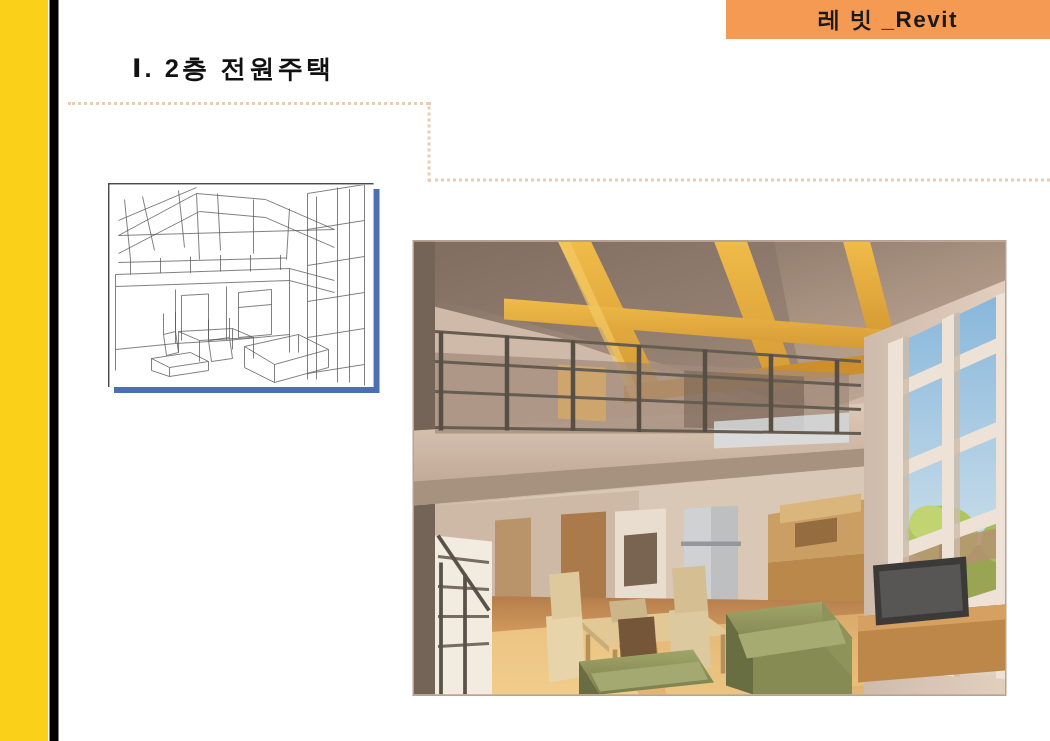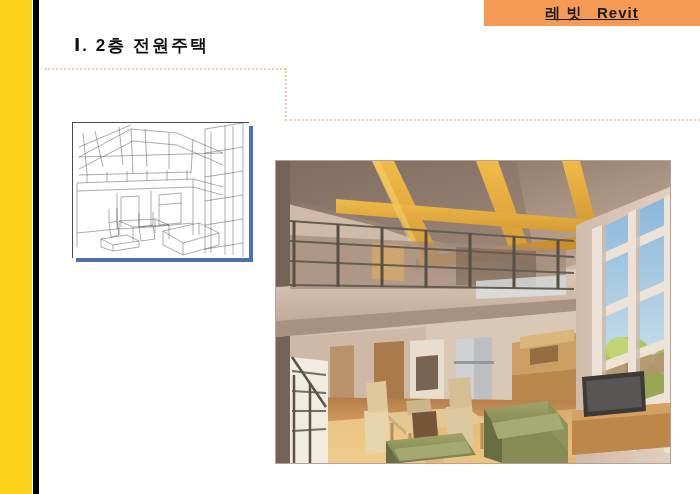--- a/index.html
+++ b/index.html
@@ -17,26 +17,25 @@
 
   
   .header-bar{
     position:absolute;left:484px;top:0;width:216px;height:26px;
     background:#f59a53;
     display:flex;align-items:center;justify-content:center;
   }
   .header-title{
     font-size:15px;font-weight:bold;color:#1a1a1a;letter-spacing:1px;
     white-space:nowrap;
-    text-decoration:underline;
   }
 
   
   .slide-title{
-    position:absolute;left:74px;top:34px;
+    position:absolute;left:88px;top:34px;
     font-size:17px;font-weight:bold;color:#111111;
     letter-spacing:2px;white-space:nowrap;
   }
 
   
   .dot-h-top{
     position:absolute;left:45px;top:68px;width:241px;height:0;
     border-top:2px dotted #e8cdb0;
   }
   .dot-v{

